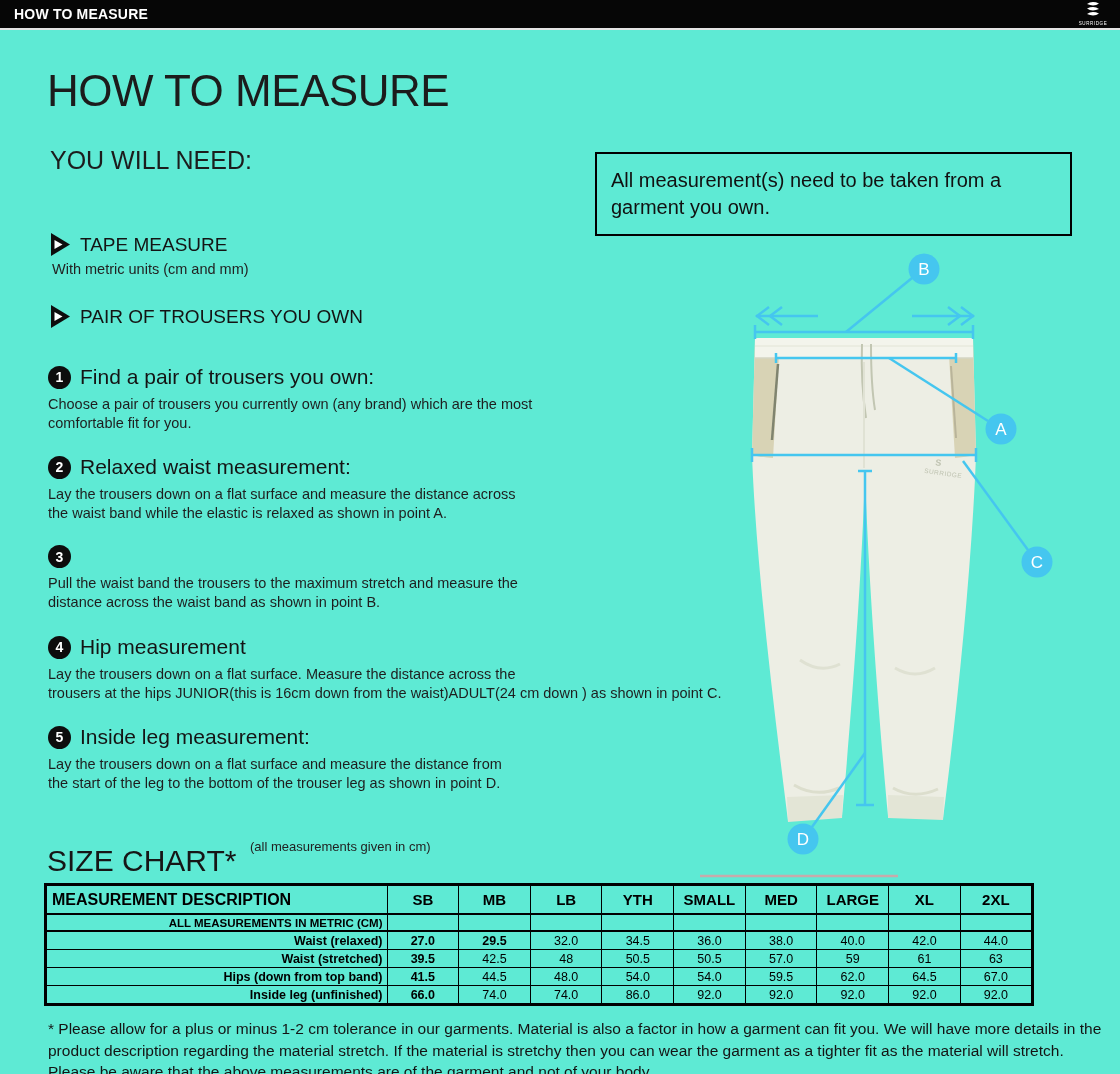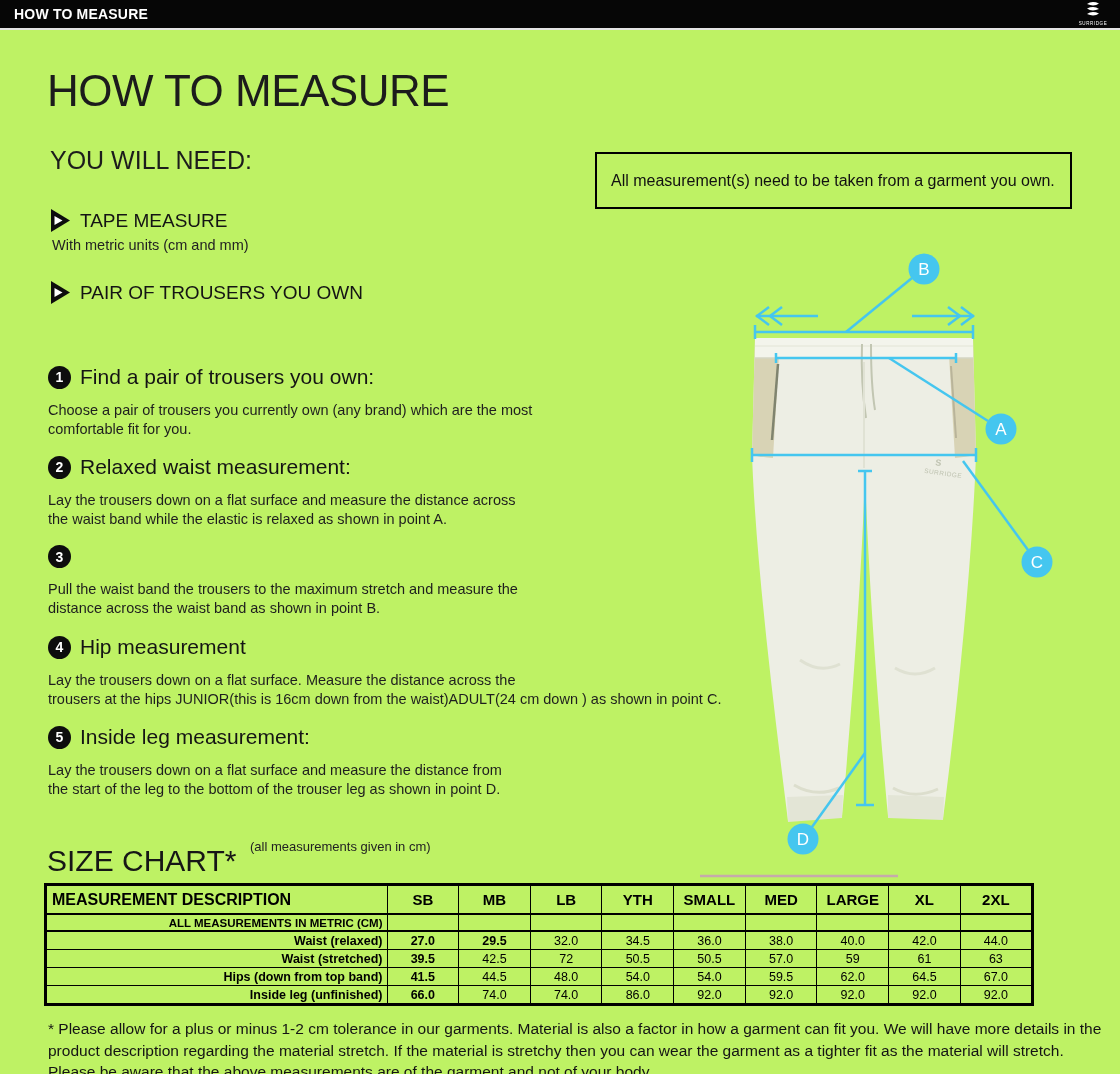--- a/index.html
+++ b/index.html
@@ -1,41 +1,41 @@
 <!DOCTYPE html>
 <html><head>
 <meta charset="utf-8">
 <style>
   html,body{margin:0;padding:0;background:#fff;}
-  .canvas{position:relative;width:1120px;height:1074px;background:#bef264;overflow:hidden;
+  .canvas{position:relative;width:1120px;height:1074px;background:#5eead4;overflow:hidden;
           font-family:"Liberation Sans",sans-serif;color:#1a1a1a;}
   
   .topbar{position:absolute;left:0;top:0;width:1120px;height:28px;background:#060606;
           border-bottom:2px solid #e3e3e3;display:flex;align-items:center;}
   .topbar-title{color:#fff;font-size:14px;font-weight:bold;letter-spacing:.2px;margin-left:14px;}
   .brand{position:absolute;right:5px;top:1px;width:44px;text-align:center;color:#fff;}
   .brand-name{font-size:4.5px;letter-spacing:.6px;color:#fff;line-height:5px;}
   
   .h1{position:absolute;left:47px;top:66px;font-size:44px;letter-spacing:-.5px;color:#1c1c1c;}
   .h2{position:absolute;left:50px;top:146px;font-size:25px;color:#1c1c1c;}
   
-  .need{position:absolute;left:50px;}
+  .need{position:absolute;left:50px;margin-top:24px;}
   .need-head{display:flex;align-items:center;gap:9px;}
   .need-label{font-size:19px;color:#141414;}
   .need-desc{font-size:14.5px;margin-top:4px;margin-left:2px;color:#222;}
   
   .step{position:absolute;left:48px;width:680px;}
   .step-head{display:flex;align-items:center;gap:9px;}
   .step-num{width:23px;height:23px;border-radius:50%;background:#0d0d0d;color:#fff;font-size:14px;
             font-weight:bold;display:flex;align-items:center;justify-content:center;flex:0 0 23px;}
   .step-title{font-size:21px;color:#141414;}
-  .step-body{margin-top:12px;font-size:14.5px;line-height:18.5px;white-space:pre-line;color:#1e1e1e;}
+  .step-body{margin-top:6px;font-size:14.5px;line-height:18.5px;white-space:pre-line;color:#1e1e1e;}
   
   .note{position:absolute;left:595px;top:152px;width:445px;border:2px solid #000;
-        padding:13px 14px;font-size:16px;line-height:27px;color:#111;}
+        padding:13px 14px;font-size:20px;line-height:27px;color:#111;}
   
   .sc-head{position:absolute;left:47px;top:844px;font-size:30px;color:#161616;}
   .sc-sub{position:absolute;left:250px;top:839px;font-size:13px;color:#222;}
   
   table.size{position:absolute;left:45px;top:884px;width:988px;border-collapse:collapse;
              table-layout:fixed;font-size:12.5px;color:#000;}
   table.size col.c0{width:341px;}
   table.size th,table.size td{border:1px solid #000;padding:0 4px;height:17px;overflow:hidden;white-space:nowrap;}
   table.size thead th{font-size:15px;font-weight:bold;height:27px;text-align:center;border-bottom:2.5px solid #000;}
   table.size thead th:first-child{text-align:left;padding-left:5px;font-size:16px;}
@@ -258,21 +258,21 @@
         <td>36.0</td>
         <td>38.0</td>
         <td>40.0</td>
         <td>42.0</td>
         <td>44.0</td>
       </tr>
       <tr>
         <td class="rowlabel">Waist (stretched)</td>
         <td class="sb">39.5</td>
         <td>42.5</td>
-        <td>72</td>
+        <td>48</td>
         <td>50.5</td>
         <td>50.5</td>
         <td>57.0</td>
         <td>59</td>
         <td>61</td>
         <td>63</td>
       </tr>
       <tr>
         <td class="rowlabel">Hips (down from top band)</td>
         <td class="sb">41.5</td>

